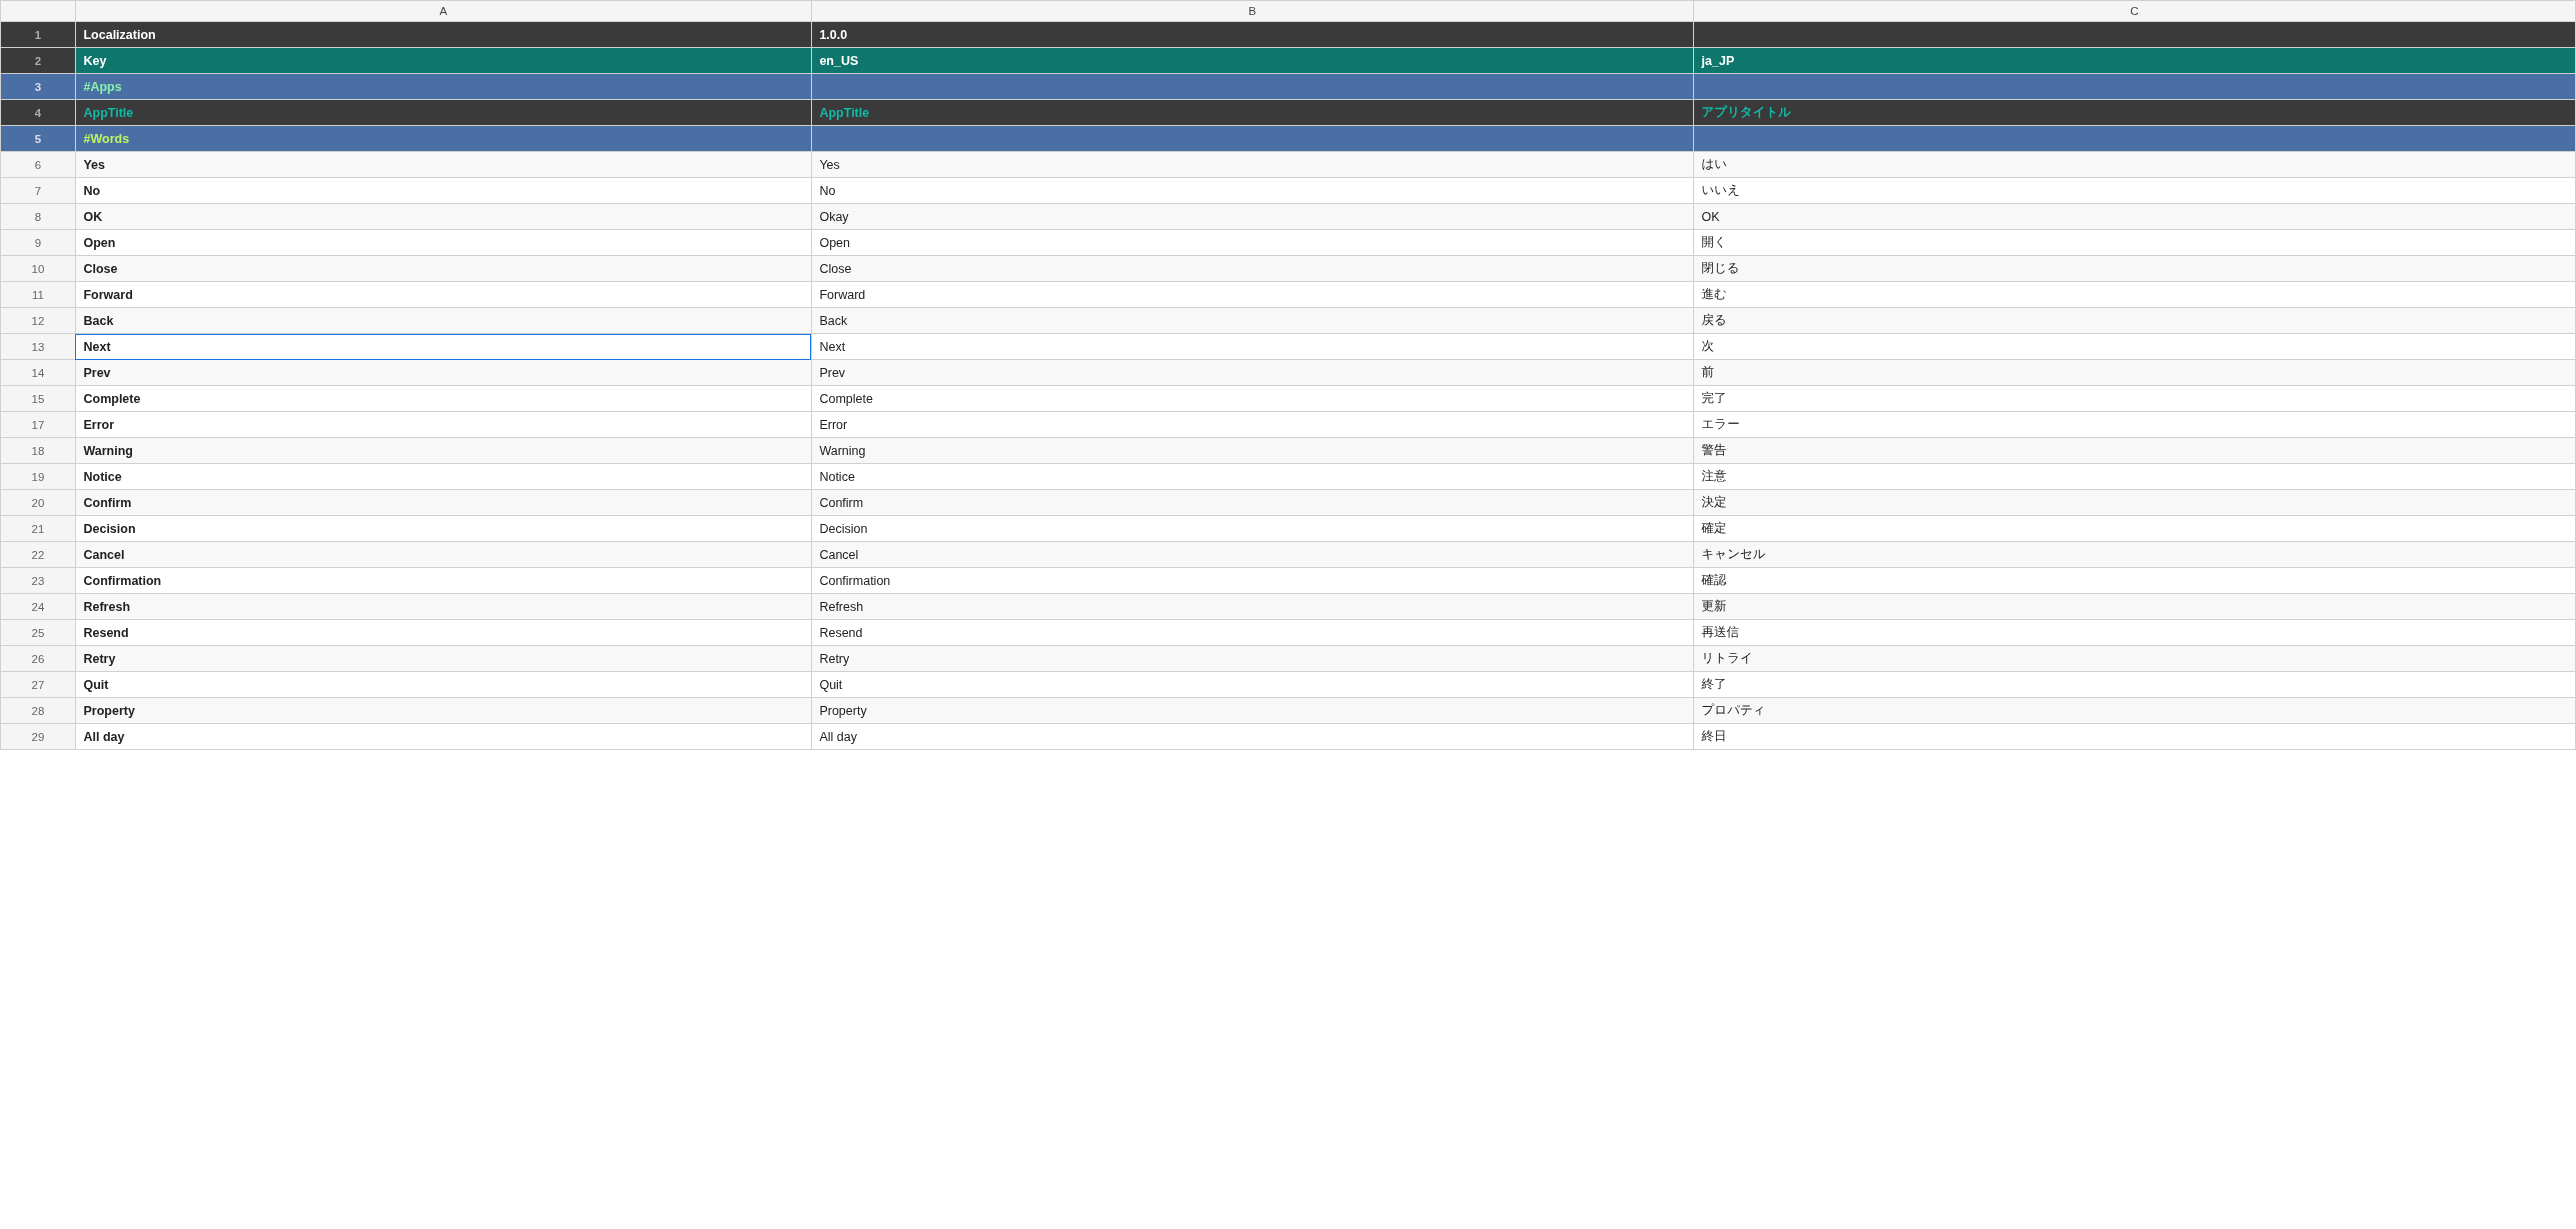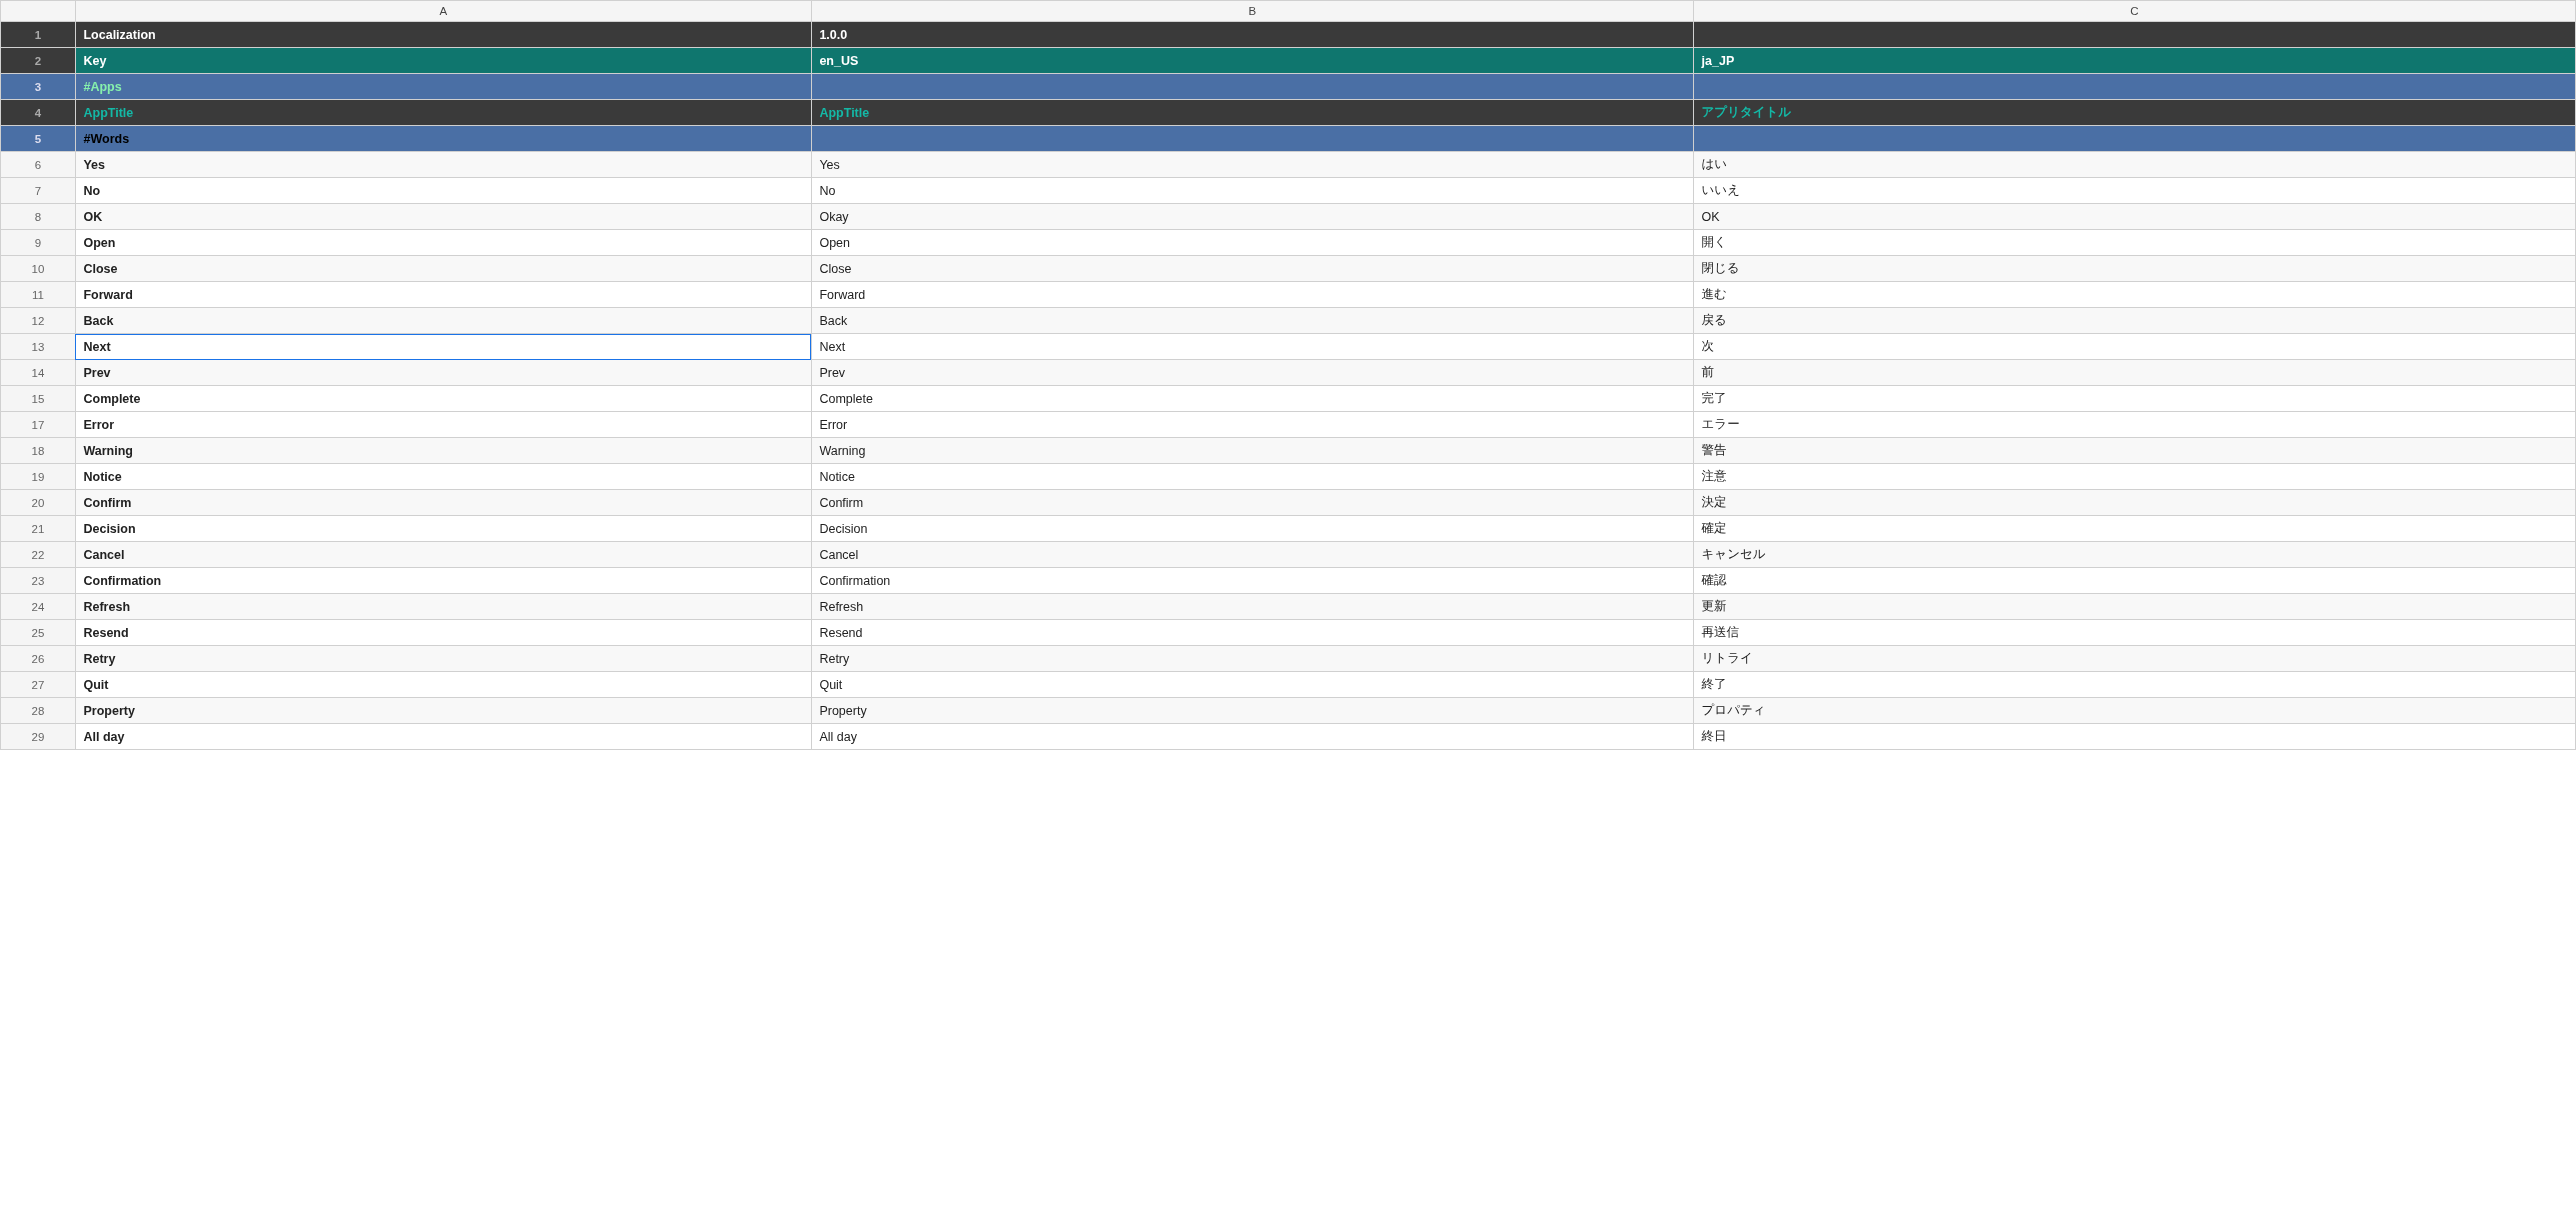--- a/index.html
+++ b/index.html
@@ -110,21 +110,21 @@
       font-weight: bold;
     }
     .row-apptitle .row-num-cell {
       background: #3a3a3a;
       color: #aaa;
     }
 
     
     .row-words td {
       background: #4a6fa5;
-      color: #000000;
+      color: #bef264;
       font-weight: bold;
     }
     .row-words .row-num-cell {
       background: #4a6fa5;
       color: #dde;
     }
 
     
     .row-even td.data-cell {
       background: #f8f8f8;

